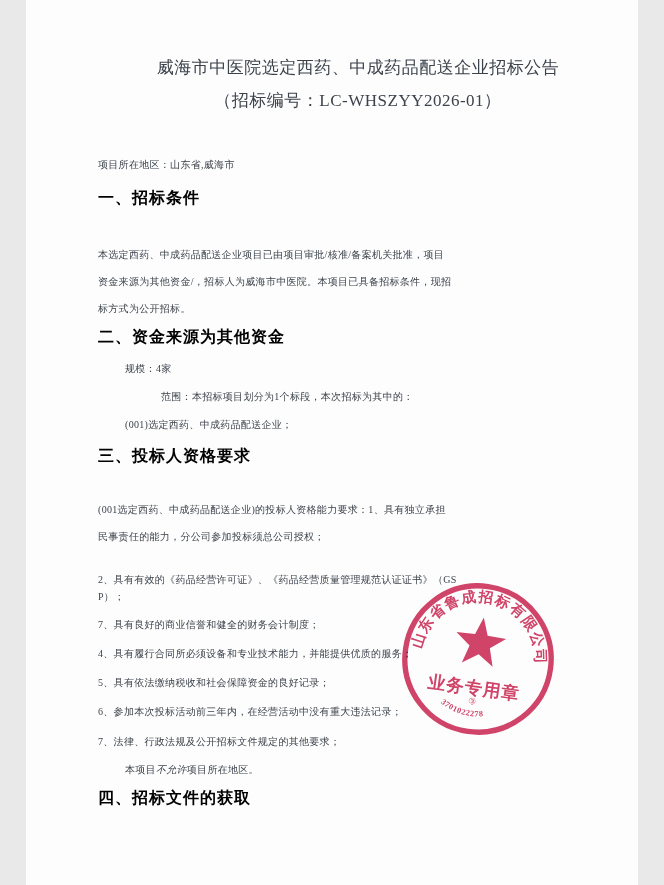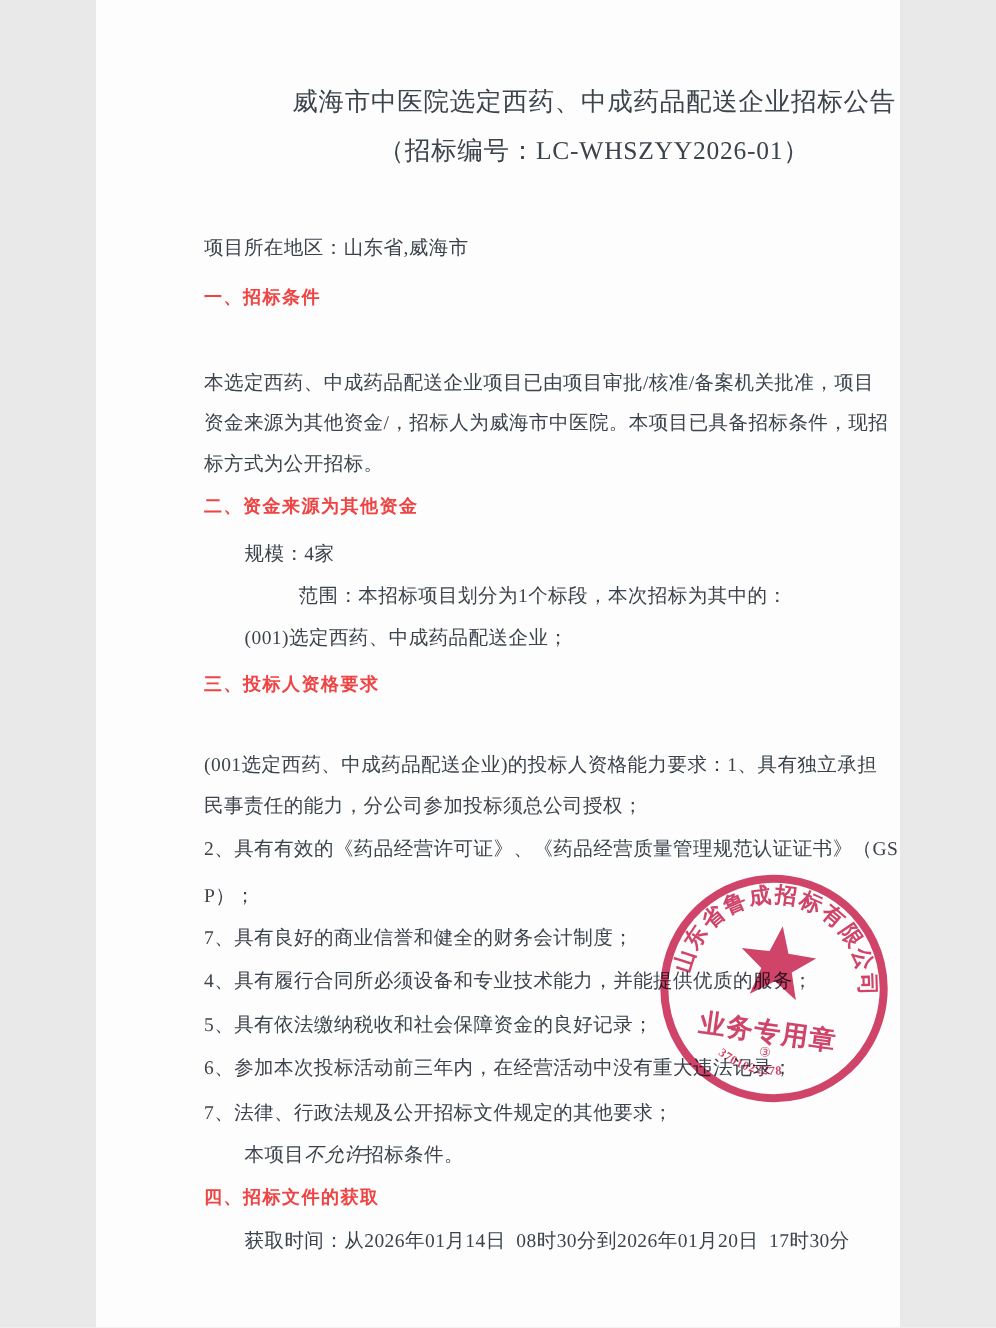--- a/index.html
+++ b/index.html
@@ -1,41 +1,41 @@
 <!DOCTYPE html>
 <html><head>
 <meta charset="utf-8">
 <style>
   html,body{margin:0;padding:0;background:#e9e9e9;}
   .page{
     position:relative;
-    width:536px;height:885px;
+    width:612px;height:885px;
     margin:0 auto;
     background:#fdfdfd;
     overflow:hidden;
     font-family:"Liberation Serif","DejaVu Serif",serif;
     color:#3c434c;
   }
   .line{
     position:absolute;
     left:72px;
-    font-size:13px;
+    font-size:10px;
     line-height:20px;
     white-space:pre;
     letter-spacing:0.3px;
   }
   .indent{left:99px;}
   .centered{
     left:0;width:664px;text-align:center;
     font-size:17px;letter-spacing:0.5px;
   }
   .heading{
     font-weight:700;
-    font-size:12px;
-    color:#ef4444;
+    font-size:16px;
+    color:#000000;
     letter-spacing:1px;
   }
   .italic-seg{font-style:italic;}
   .seal{
     position:absolute;
     left:374px;top:581px;
     width:156px;height:156px;
     mix-blend-mode:multiply;
     opacity:0.85;
     pointer-events:none;
@@ -64,32 +64,31 @@
   <div class="line heading" style="top:327px;">二、资金来源为其他资金</div>
   <div class="line indent" style="top:359px;">规模：4家</div>
   <div class="line indent" style="top:387px;margin-left:36px;">范围：本招标项目划分为1个标段，本次招标为其中的：</div>
   <div class="line indent" style="top:415px;">(001)选定西药、中成药品配送企业；</div>
 
   <div class="line heading" style="top:446px;">三、投标人资格要求</div>
 
   <div class="line" style="top:500px;">(001选定西药、中成药品配送企业)的投标人资格能力要求：1、具有独立承担</div>
   <div class="line" style="top:527px;">民事责任的能力，分公司参加投标须总公司授权；</div>
 
-  <div class="line" style="top:556px;text-align:center;">2、具有有效的《药品经营许可证》、《药品经营质量管理规范认证证书》（GS</div>
+  <div class="line" style="top:570px;text-align:center;">2、具有有效的《药品经营许可证》、《药品经营质量管理规范认证证书》（GS</div>
   <div class="line" style="top:587px;">P）；</div>
   <div class="line" style="top:615px;">7、具有良好的商业信誉和健全的财务会计制度；</div>
   <div class="line" style="top:644px;">4、具有履行合同所必须设备和专业技术能力，并能提供优质的服务；</div>
   <div class="line" style="top:673px;">5、具有依法缴纳税收和社会保障资金的良好记录；</div>
   <div class="line" style="top:702px;">6、参加本次投标活动前三年内，在经营活动中没有重大违法记录；</div>
   <div class="line" style="top:732px;">7、法律、行政法规及公开招标文件规定的其他要求；</div>
 
-  <div class="line indent" style="top:760px;"><span>本项目</span><span class="italic-seg">不允许</span><span>招标条件。</span></div>
+  <div class="line indent" style="top:760px;"><span>本项目</span><span class="italic-seg">不允许</span><span>项目所在地区。</span></div>
 
   <div class="line heading" style="top:788px;">四、招标文件的获取</div>
-  <div class="line indent" style="top:817px;">获取时间：从2026年01月14日  08时30分到2026年01月20日  17时30分</div>
 
   <div class="seal">
     <svg viewBox="0 0 160 160" xmlns="http://www.w3.org/2000/svg">
       <defs>
         <path id="arcTop" d="M 21 80 A 59 59 0 1 1 139 80" fill="none"></path>
         <path id="arcBottom" d="M 29.2 110 A 59 59 0 0 0 130.8 110" fill="none"></path>
       </defs>
       <g transform="rotate(8 80 80)" fill="#c9234f">
         <circle cx="80" cy="80" r="75" fill="none" stroke="#c9234f" stroke-width="5.5"></circle>
         <text font-size="15" font-weight="600" letter-spacing="1.5" fill="#c9234f">

